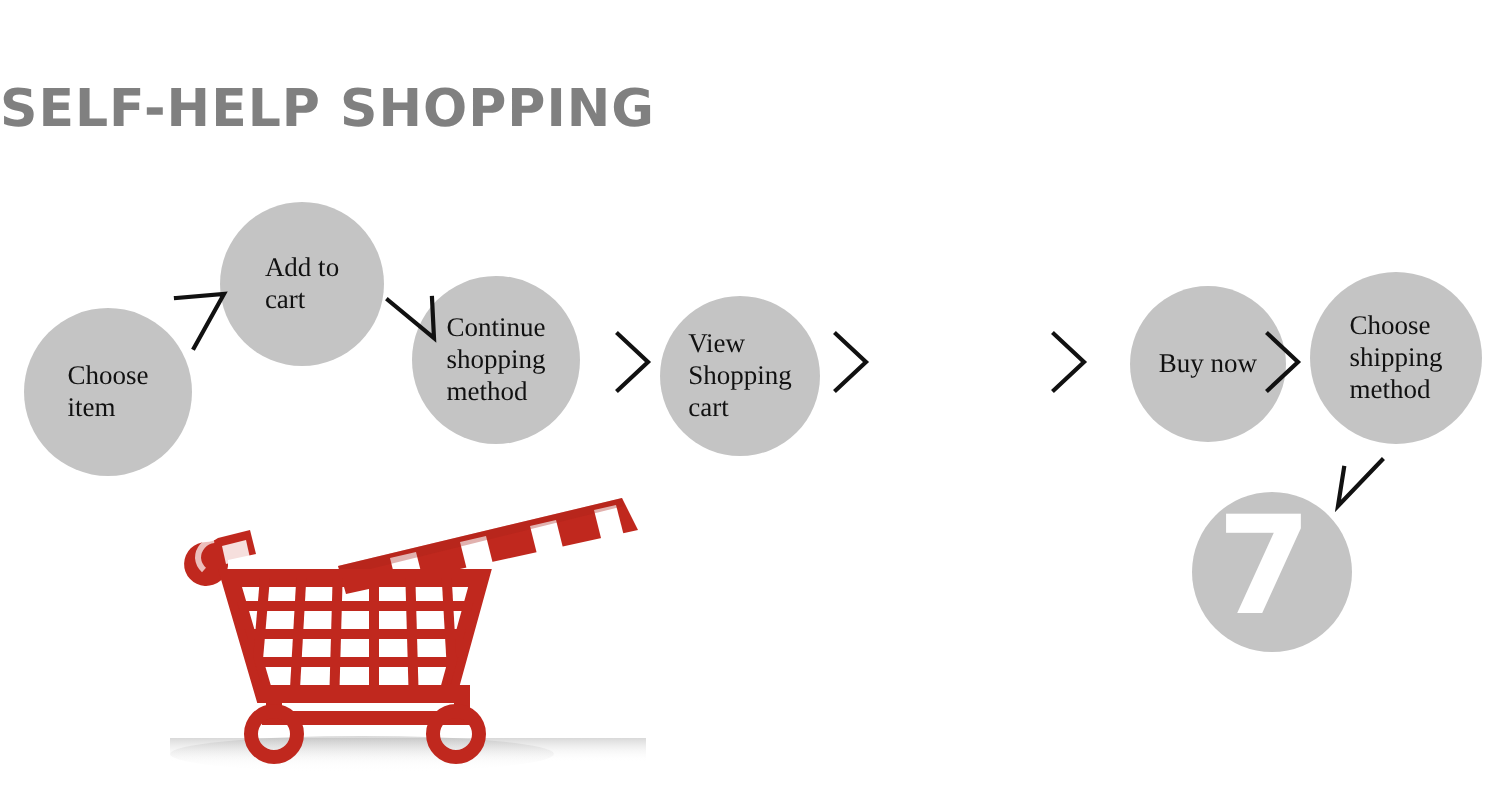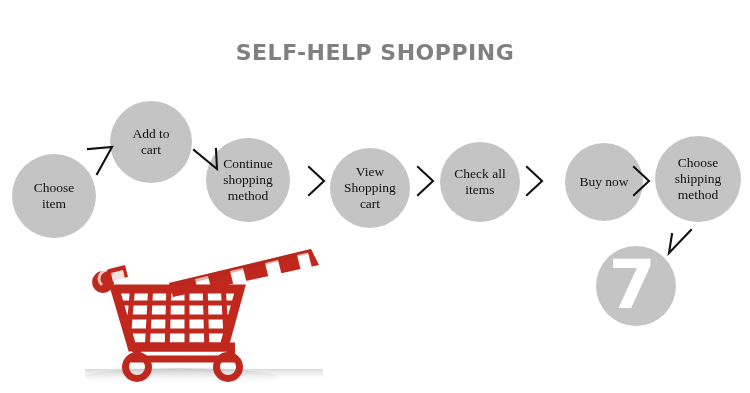--- a/index.html
+++ b/index.html
@@ -15,38 +15,38 @@
     overflow: hidden;
     font-family: "Liberation Serif", "DejaVu Serif", serif;
   }
 
   
   .title {
     position: absolute;
     left: 0;
     top: 40px;
     width: 750px;
-    text-align: center;
+    text-align: left;
     font-family: "DejaVu Sans", "Liberation Sans", sans-serif;
     font-weight: bold;
-    font-size: 22px;
+    font-size: 26px;
     letter-spacing: 0.5px;
     color: #808080;
     white-space: nowrap;
   }
 
   
   .node {
     position: absolute;
     border-radius: 50%;
     background: #c4c4c4;
     display: flex;
     align-items: center;
     justify-content: center;
-    text-align: center;
+    text-align: left;
     box-sizing: border-box;
     color: #111111;
     font-family: "Liberation Serif", "DejaVu Serif", serif;
     line-height: 1.18;
   }
   .node-label {
     display: block;
     padding: 0 6px;
     white-space: pre-line;
     font-size: 13.5px;
@@ -110,24 +110,20 @@
 shopping
 method</span>
   </div>
 
   <div class="node n4">
     <span class="node-label">View
 Shopping
 cart</span>
   </div>
 
-  <div class="node n5">
-    <span class="node-label">Check all
-items</span>
-  </div>
 
   <div class="node n6">
     <span class="node-label">Buy now</span>
   </div>
 
   <div class="node n7">
     <span class="node-label">Choose
 shipping
 method</span>
   </div>

